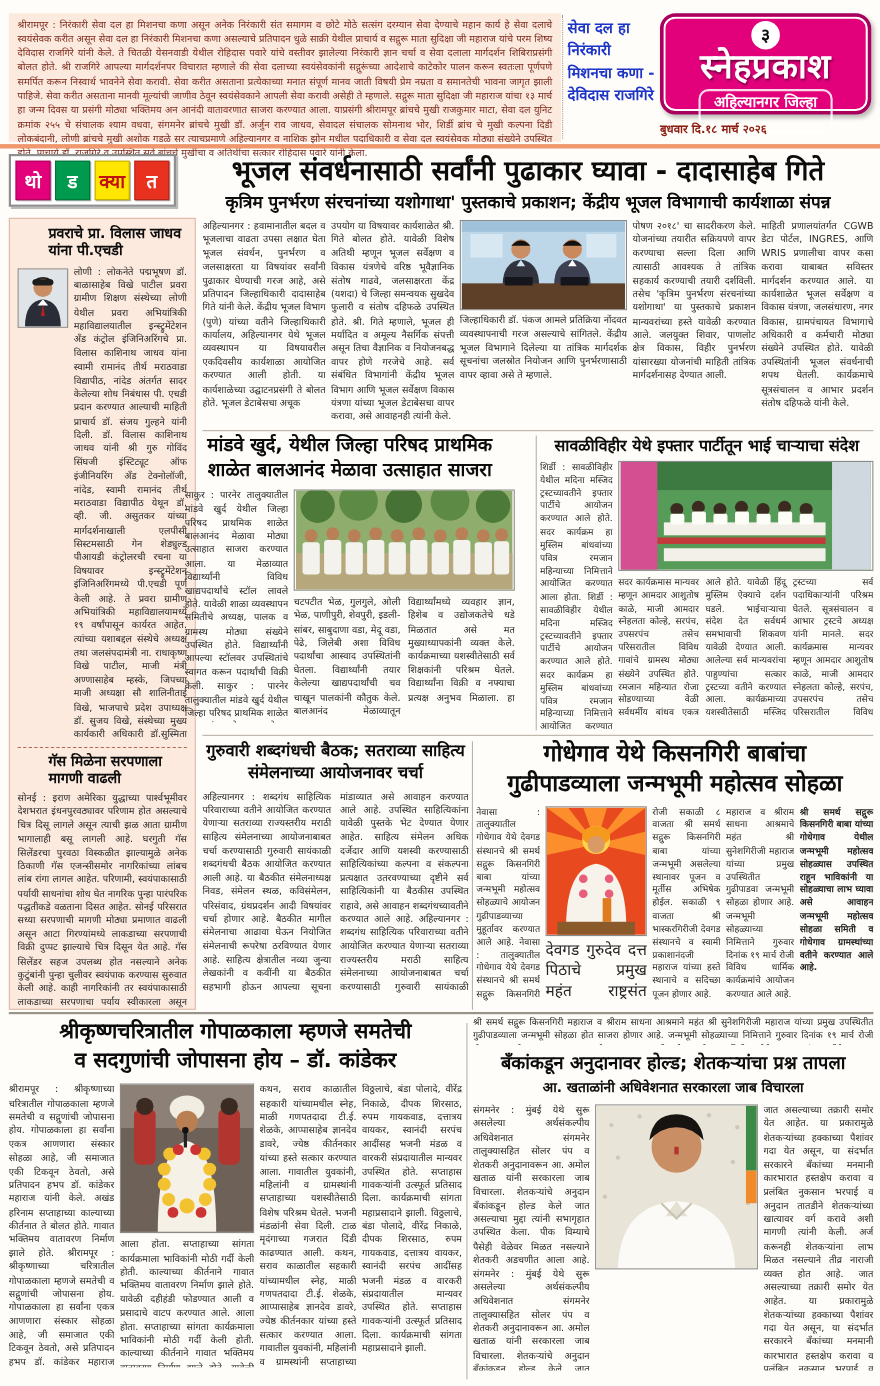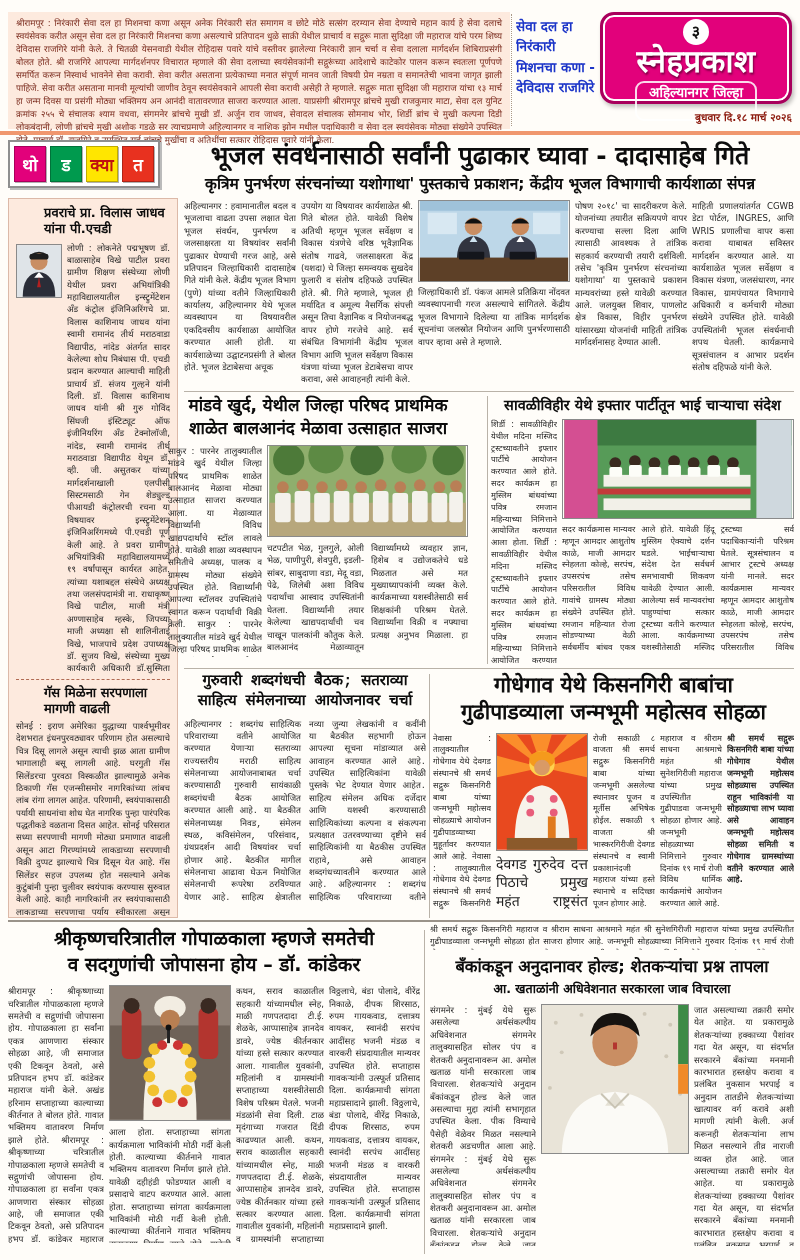--- a/index.html
+++ b/index.html
@@ -34,21 +34,21 @@
   </div>
   <div class="abs" style="left:511px; top:14px; width:1px; height:112px; border-left:1px dotted #a98;"></div>
 
   <div class="abs" style="left:516px; top:16px; width:80px; height:112px; color:#1c35c8; font-weight:bold; font-size:13.5px; line-height:1.5; overflow:hidden;">सेवा दल हा निरंकारी मिशनचा कणा - देविदास राजगिरे</div>
 
   <div class="abs masthead" style="left:600px; top:12px; width:192px; height:92px;">
     <div class="mast-badge">३</div>
     <div class="mast-title">स्नेहप्रकाश</div>
     <div class="mast-region">अहिल्यानगर जिल्हा</div>
   </div>
-  <div class="abs" style="left:600px; top:110px; width:192px; text-align:right; color:#8d1c10; font-weight:bold; font-size:10.5px;">बुधवार दि.१८ मार्च २०२६</div>
+  <div class="abs" style="left:600px; top:110px; width:192px; text-align:left; color:#8d1c10; font-weight:bold; font-size:10.5px;">बुधवार दि.१८ मार्च २०२६</div>
 
   <div class="abs" style="left:0; top:131px; width:800px; height:4px; background:#f0976e;"></div>
 
   <div class="abs" style="left:8px; top:140px; width:152px; height:48px; background:#fff; border:2px solid #8f8f8f; box-shadow:2px 2px 0 #bbb; display:flex; gap:4px; padding:4px;">
     <span class="tile" style="background-color: rgb(226, 1, 123); color: rgb(255, 255, 255);">थो</span>
     <span class="tile" style="background-color: rgb(0, 154, 78); color: rgb(255, 255, 255);">ड</span>
     <span class="tile" style="background-color: rgb(255, 230, 0); color: rgb(192, 16, 16);">क्या</span>
     <span class="tile" style="background-color: rgb(232, 49, 31); color: rgb(255, 255, 255);">त</span>
   </div>
 
@@ -174,21 +174,21 @@
           <rect x="166" y="48" width="13" height="10" rx="2"></rect>
         </g>
         <rect x="34" y="70" width="156" height="6" fill="#c23a3a"></rect>
       </svg>
       <div class="bodytxt abs" style="left:71px; top:105px; width:232px; height:141px; column-count:3; column-gap:6px; font-size:8.2px;">सदर कार्यक्रमास मान्यवर म्हणून आमदार आशुतोष काळे, माजी आमदार स्नेहलता कोल्हे, सरपंच, उपसरपंच तसेच परिसरातील विविध गावांचे ग्रामस्थ मोठ्या संख्येने उपस्थित होते. रमजान महिन्यात रोजा सोडण्याच्या वेळी सर्वधर्मीय बांधव एकत्र आले होते. यावेळी हिंदू मुस्लिम ऐक्याचे दर्शन घडले. भाईचाऱ्याचा संदेश देत सर्वधर्म समभावाची शिकवण यावेळी देण्यात आली. आलेल्या सर्व मान्यवरांचा पाहुण्यांचा सत्कार ट्रस्टच्या वतीने करण्यात आला. कार्यक्रमाच्या यशस्वीतेसाठी मस्जिद ट्रस्टच्या सर्व पदाधिकाऱ्यांनी परिश्रम घेतले. सूत्रसंचालन व आभार ट्रस्टचे अध्यक्ष यांनी मानले. सदर कार्यक्रमास मान्यवर म्हणून आमदार आशुतोष काळे, माजी आमदार स्नेहलता कोल्हे, सरपंच, उपसरपंच तसेच परिसरातील विविध गावांचे ग्रामस्थ मोठ्या संख्येने उपस्थित होते. रमजान महिन्यात रोजा सोडण्याच्या वेळी सर्वधर्मीय बांधव एकत्र आले होते. यावेळी हिंदू मुस्लिम ऐक्याचे दर्शन घडले. भाईचाऱ्याचा संदेश देत सर्वधर्म समभावाची शिकवण यावेळी देण्यात आली. आलेल्या सर्व मान्यवरांचा पाहुण्यांचा सत्कार ट्रस्टच्या वतीने करण्यात आला. कार्यक्रमाच्या यशस्वीतेसाठी मस्जिद ट्रस्टच्या सर्व पदाधिकाऱ्यांनी परिश्रम घेतले. सूत्रसंचालन व आभार ट्रस्टचे अध्यक्ष यांनी मानले.</div>
     </div>
   </div>
 
   <div class="abs hairline" style="left:184px; top:668px; width:610px; height:1px;"></div>
 
-  <div class="abs" style="left:184px; top:672px; width:242px; height:246px;font-family:Liberation Mono, monospace;">
+  <div class="abs" style="left:184px; top:672px; width:242px; height:246px;">
     <div class="headline" style="font-size:15px; line-height:1.35;">गुरुवारी शब्दगंधची बैठक; सतराव्या साहित्य संमेलनाच्या आयोजनावर चर्चा</div>
     <div class="bodytxt" style="height:192px; margin-top:6px; column-count:2; column-gap:8px;">अहिल्यानगर : शब्दगंध साहित्यिक परिवाराच्या वतीने आयोजित करण्यात येणाऱ्या सतराव्या राज्यस्तरीय मराठी साहित्य संमेलनाच्या आयोजनाबाबत चर्चा करण्यासाठी गुरुवारी सायंकाळी शब्दगंधची बैठक आयोजित करण्यात आली आहे. या बैठकीत संमेलनाध्यक्ष निवड, संमेलन स्थळ, कविसंमेलन, परिसंवाद, ग्रंथप्रदर्शन आदी विषयांवर चर्चा होणार आहे. बैठकीत मागील संमेलनाचा आढावा घेऊन नियोजित संमेलनाची रूपरेषा ठरविण्यात येणार आहे. साहित्य क्षेत्रातील नव्या जुन्या लेखकांनी व कवींनी या बैठकीत सहभागी होऊन आपल्या सूचना मांडाव्यात असे आवाहन करण्यात आले आहे. उपस्थित साहित्यिकांना यावेळी पुस्तके भेट देण्यात येणार आहेत. साहित्य संमेलन अधिक दर्जेदार आणि यशस्वी करण्यासाठी साहित्यिकांच्या कल्पना व संकल्पना प्रत्यक्षात उतरवण्याच्या दृष्टीने सर्व साहित्यिकांनी या बैठकीस उपस्थित राहावे, असे आवाहन शब्दगंधच्यावतीने करण्यात आले आहे. अहिल्यानगर : शब्दगंध साहित्यिक परिवाराच्या वतीने आयोजित करण्यात येणाऱ्या सतराव्या राज्यस्तरीय मराठी साहित्य संमेलनाच्या आयोजनाबाबत चर्चा करण्यासाठी गुरुवारी सायंकाळी शब्दगंधची बैठक आयोजित करण्यात आली आहे. या बैठकीत संमेलनाध्यक्ष निवड, संमेलन स्थळ, कविसंमेलन, परिसंवाद, ग्रंथप्रदर्शन आदी विषयांवर चर्चा होणार आहे. बैठकीत मागील संमेलनाचा आढावा घेऊन नियोजित संमेलनाची रूपरेषा ठरविण्यात येणार आहे. साहित्य क्षेत्रातील नव्या जुन्या लेखकांनी व कवींनी या बैठकीत सहभागी होऊन आपल्या सूचना मांडाव्यात असे आवाहन करण्यात आले आहे. उपस्थित साहित्यिकांना यावेळी पुस्तके भेट देण्यात येणार आहेत. साहित्य संमेलन अधिक दर्जेदार आणि यशस्वी करण्यासाठी साहित्यिकांच्या कल्पना व संकल्पना प्रत्यक्षात उतरवण्याच्या दृष्टीने सर्व साहित्यिकांनी या बैठकीस उपस्थित राहावे, असे आवाहन शब्दगंधच्यावतीने करण्यात आले आहे.</div>
   </div>
 
   <div class="abs hairline" style="left:429px; top:674px; width:1px; height:244px;"></div>
 
   <div class="abs" style="left:433px; top:672px; width:361px; height:246px;">
     <div class="headline" style="font-size:21px; line-height:1.3; font-weight:bold;">
       <div>गोधेगाव येथे किसनगिरी बाबांचा</div>
       <div>गुढीपाडव्याला जन्मभूमी महोत्सव सोहळा</div>

